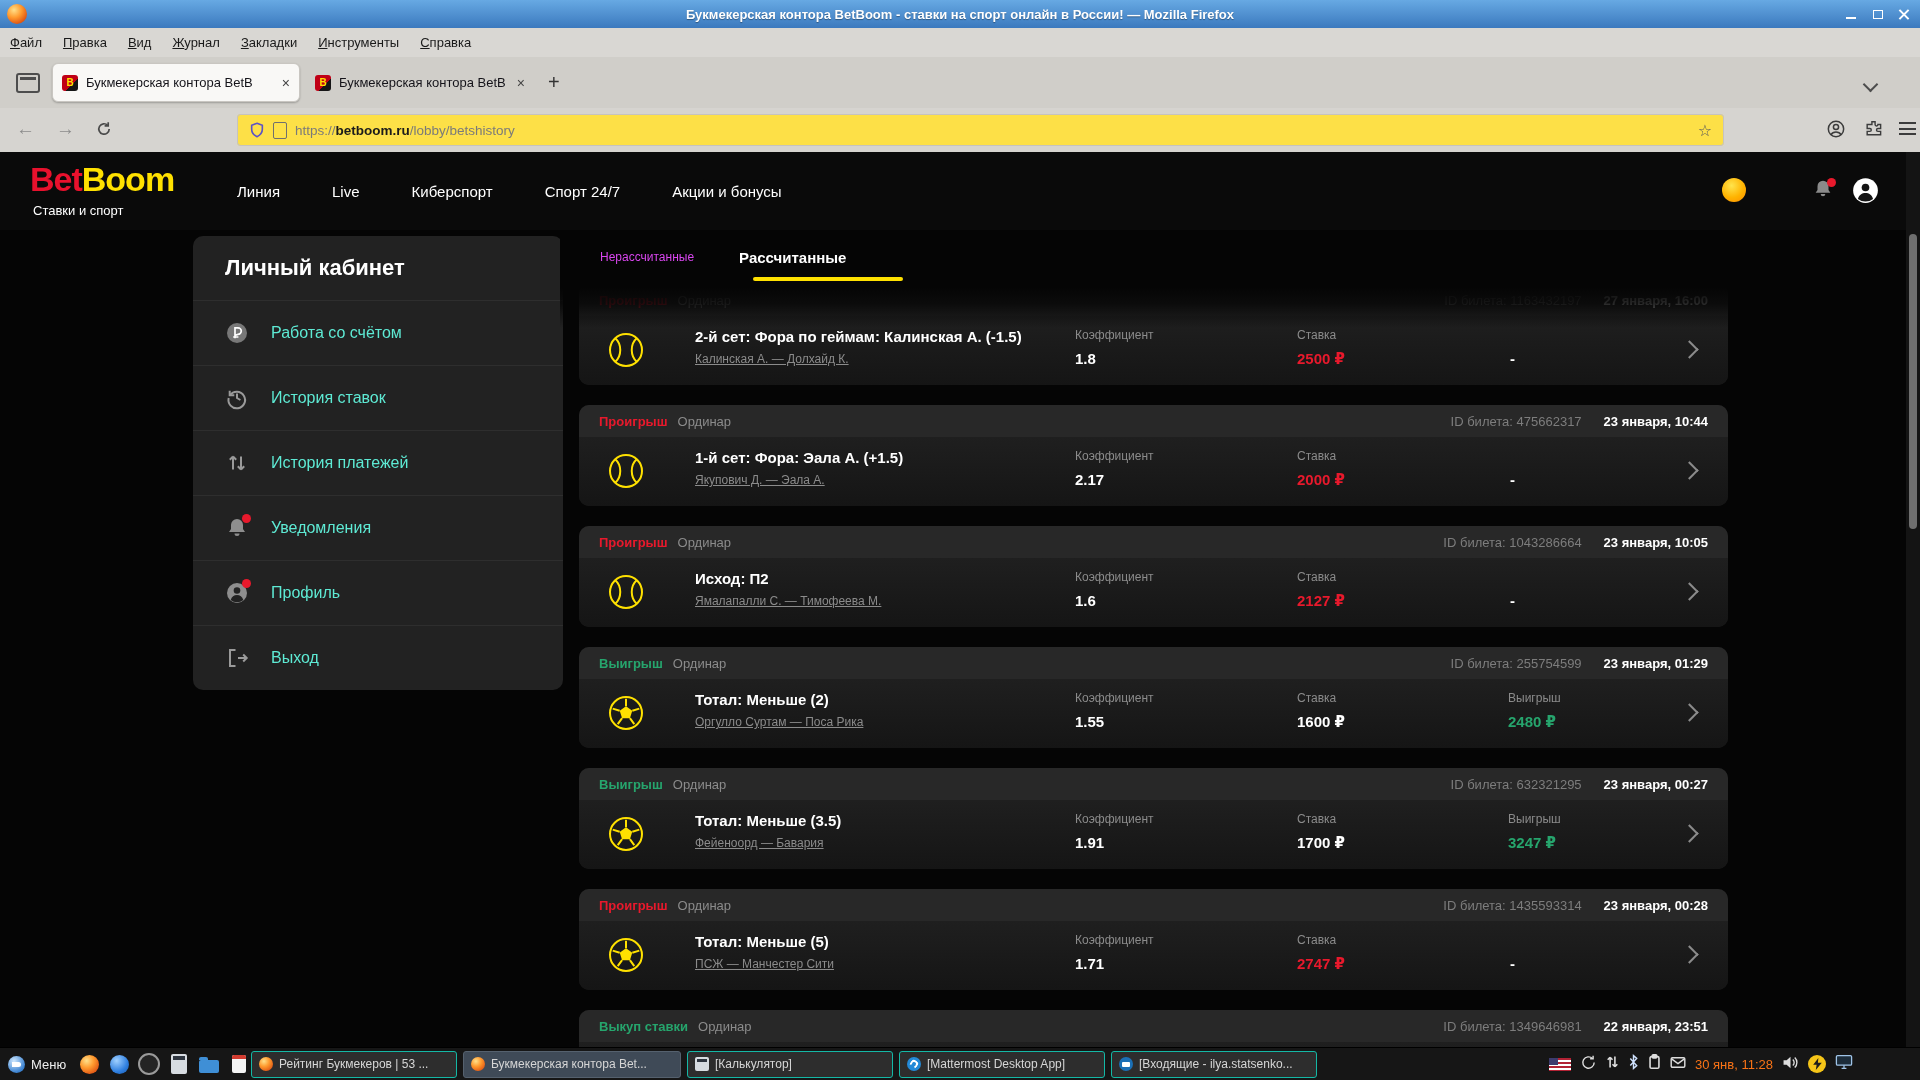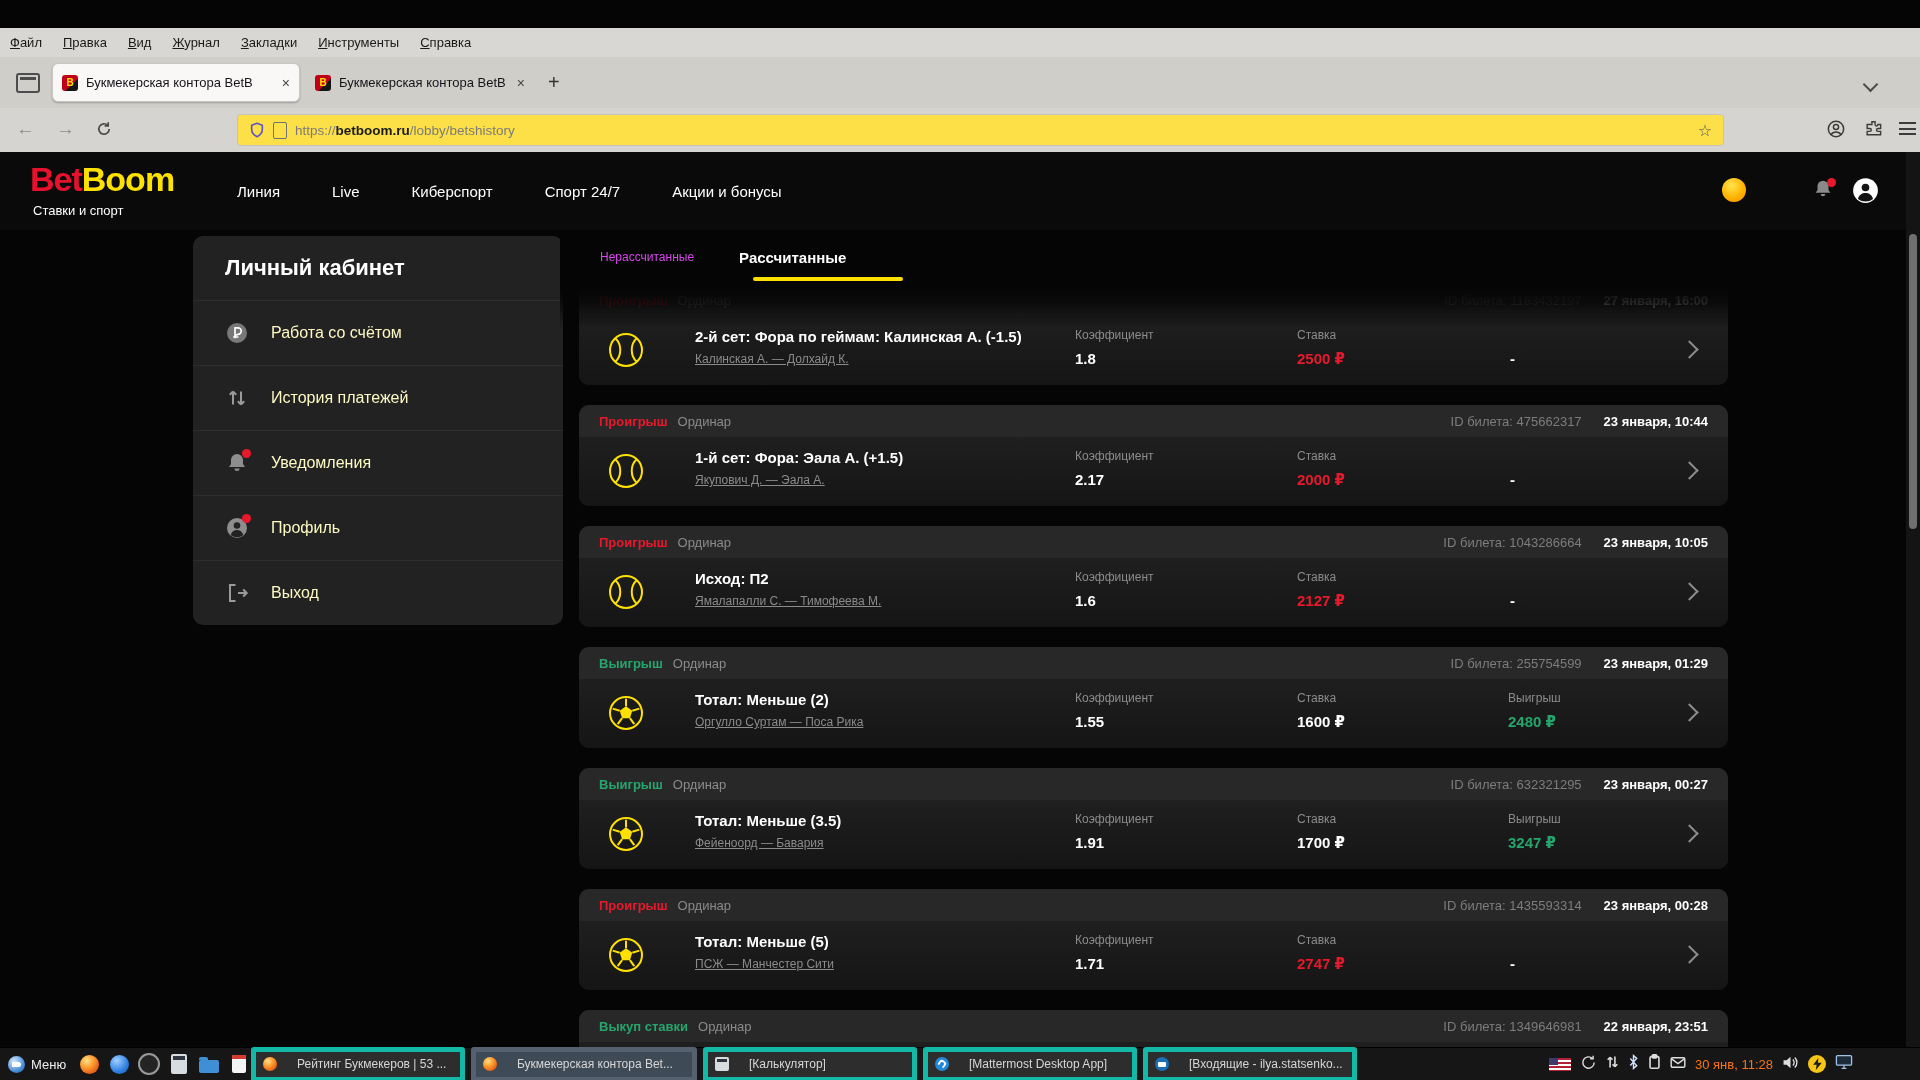--- a/index.html
+++ b/index.html
@@ -68,21 +68,21 @@
   .hdr-bell{left:1812px;width:24px;height:24px;position:absolute;}
   .hdr-bell::after{content:"";position:absolute;right:0;top:0;width:9px;height:9px;border-radius:50%;background:#e8192c;}
   .avatar{left:1852px;width:27px;height:27px;top:25px;position:absolute;}
 
   
   .site-body{position:absolute;top:230px;left:0;right:0;bottom:0;background:#050505;}
 
   .sidebar{position:absolute;left:193px;top:6px;width:370px;background:#222222;border-radius:10px;overflow:hidden;}
   .sb-title{height:64px;line-height:64px;padding-left:32px;font-size:22px;font-weight:bold;color:#fff;border-bottom:1px solid #2e2e2e;}
   .sb-item{height:64px;display:flex;align-items:center;padding-left:32px;gap:22px;border-bottom:1px solid #2e2e2e;
-           font-size:16px;color:#fef9c3;cursor:pointer;}
+           font-size:16px;color:#5eead4;cursor:pointer;}
   .sb-item:last-child{border-bottom:none;padding-left:32px;}
   .sb-ico{width:24px;height:24px;position:relative;flex:0 0 24px;}
   .sb-ico svg{display:none;width:24px;height:24px;}
   .icon-ruble .svg-ruble,.icon-history .svg-history,.icon-payments .svg-payments,
   .icon-profile .svg-profile,.icon-bell .svg-bell,.icon-logout .svg-logout{display:block;}
   .dot .sb-ico::after{content:"";position:absolute;right:-2px;top:-2px;width:9px;height:9px;border-radius:50%;background:#e8192c;}
 
   .content-tabs{position:absolute;left:560px;top:0;width:1180px;height:54px;background:#050505;z-index:5;
                 display:flex;align-items:center;padding-left:40px;gap:45px;}
   .ct-unsettled{font-size:12px;color:#d946ef;cursor:pointer;text-align:right;}
@@ -136,22 +136,22 @@
   .ql-globe{width:19px;height:19px;border-radius:50%;background:radial-gradient(circle at 35% 30%,#9fd0ff,#2f7fe0 60%,#1857a8);}
   .ql-obs{width:18px;height:18px;border-radius:50%;background:#242424;border:2px solid #9a9a9a;}
   .ql-calc{width:16px;height:20px;background:#d7dce1;border-radius:2px;position:relative;}
   .ql-calc::after{content:"";position:absolute;left:2px;top:2px;right:2px;height:4px;background:#2f3640;}
   .ql-folder{width:20px;height:13px;background:#3f8fd6;border-radius:2px;position:relative;margin-top:4px;}
   .ql-folder::before{content:"";position:absolute;left:0;top:-3px;width:9px;height:3px;background:#3f8fd6;border-radius:2px 2px 0 0;}
   .ql-notes{width:14px;height:18px;background:#f4f4f4;border-radius:2px;position:relative;}
   .ql-notes::after{content:"";position:absolute;left:0;top:0;right:0;height:4px;background:#d23b2f;border-radius:2px 2px 0 0;}
 
   .tasks{position:absolute;left:251px;display:flex;gap:6px;}
-  .task{width:190px;height:25px;background:#2d2d2d;border:5px solid #14b8a6;border-radius:3px;
-        display:flex;align-items:center;gap:20px;padding:0 7px;font-size:12px;color:#d6d6d6;cursor:pointer;}
+  .task{width:190px;height:25px;background:#2d2d2d;border:1px solid #14b8a6;border-radius:3px;
+        display:flex;align-items:center;gap:6px;padding:0 7px;font-size:12px;color:#d6d6d6;cursor:pointer;}
   .task.active{width:202px;background:#3f4a57;border-color:#55616e;}
   .t-title{overflow:hidden;white-space:nowrap;}
   .t-ico{flex:0 0 14px;width:14px;height:14px;position:relative;}
   .t-ico span{display:none;position:absolute;inset:0;}
   .ico-firefox .ti-ff{display:block;border-radius:50%;background:radial-gradient(circle at 35% 30%,#ffe08a,#ff9a2e 40%,#e25b16 78%);}
   .ico-calc .ti-calc{display:block;background:#d7dce1;border-radius:2px;}
   .ico-calc .ti-calc::after{content:"";position:absolute;left:2px;top:2px;right:2px;height:3px;background:#2f3640;}
   .ico-mm .ti-mm{display:block;border-radius:50%;background:#2389d7;}
   .ico-mm .ti-mm::after{content:"";position:absolute;left:3px;top:3px;width:8px;height:8px;border-radius:50%;border:2px solid #fff;border-bottom-color:transparent;transform:rotate(35deg);box-sizing:border-box;}
   .ico-mail .ti-mail{display:block;border-radius:50%;background:#1b6fb5;}
@@ -161,20 +161,29 @@
   .flag{width:22px;height:13px;background:repeating-linear-gradient(#b22234 0 2px,#fff 2px 4px);position:relative;}
   .flag::after{content:"";position:absolute;left:0;top:0;width:9px;height:7px;background:#3c3b6e;}
   .tray-clock{font-size:13px;color:#f97316;white-space:nowrap;}
   .bolt{width:18px;height:18px;border-radius:50%;background:#f5c518;display:flex;align-items:center;justify-content:center;}
 </style>
 </head>
 <body>
 
 <div class="screen">
 
+  <div class="titlebar">
+    <span class="fx-orb"></span>
+    <span class="tb-title">Букмекерская контора BetBoom - ставки на спорт онлайн в России! — Mozilla Firefox</span>
+    <span class="tb-controls">
+      <span class="wc wc-min"></span>
+      <span class="wc wc-restore"></span>
+      <span class="wc wc-close"></span>
+    </span>
+  </div>
 
   <div class="menubar">
 
   <span class="menu-item">Файл</span>
       <span class="menu-item">Правка</span>
       <span class="menu-item">Вид</span>
       <span class="menu-item">Журнал</span>
       <span class="menu-item">Закладки</span>
       <span class="menu-item">Инструменты</span>
       <span class="menu-item">Справка</span>
@@ -270,20 +279,32 @@
 
       <div class="sb-item icon-ruble">
             <span class="sb-ico">
               <svg class="svg-ruble" viewBox="0 0 24 24">
                 <circle cx="12" cy="12" r="10" fill="#787878"></circle>
                 <path d="M10 17.2v-2.9m0 0V6.8h3a3.3 3.3 0 0 1 0 6.6zm-1.8 1.7h5.2" stroke="#fff" stroke-width="1.7" fill="none"></path>
               </svg>
 
             </span>
             <span class="sb-label">Работа со счётом</span>
+          </div>
+          <div class="sb-item icon-history">
+            <span class="sb-ico">
+
+              <svg class="svg-history" viewBox="0 0 24 24" fill="none" stroke="#9a9a9a" stroke-width="2">
+                <path d="M4.7 4.7v4.6h4.6"></path>
+                <path d="M5 9.2A8.3 8.3 0 1 1 3.7 12"></path>
+                <path d="M12 7.6V12l3.4 2"></path>
+              </svg>
+
+            </span>
+            <span class="sb-label">История ставок</span>
           </div>
           <div class="sb-item icon-payments">
             <span class="sb-ico">
 
               <svg class="svg-payments" viewBox="0 0 24 24" fill="none" stroke="#9a9a9a" stroke-width="2">
                 <path d="M8 18.5V5.5M8 5.5L4.8 8.7M8 5.5l3.2 3.2M16 5.5v13m0 0l-3.2-3.2m3.2 3.2l3.2-3.2"></path>
               </svg>
 
             </span>
             <span class="sb-label">История платежей</span>

